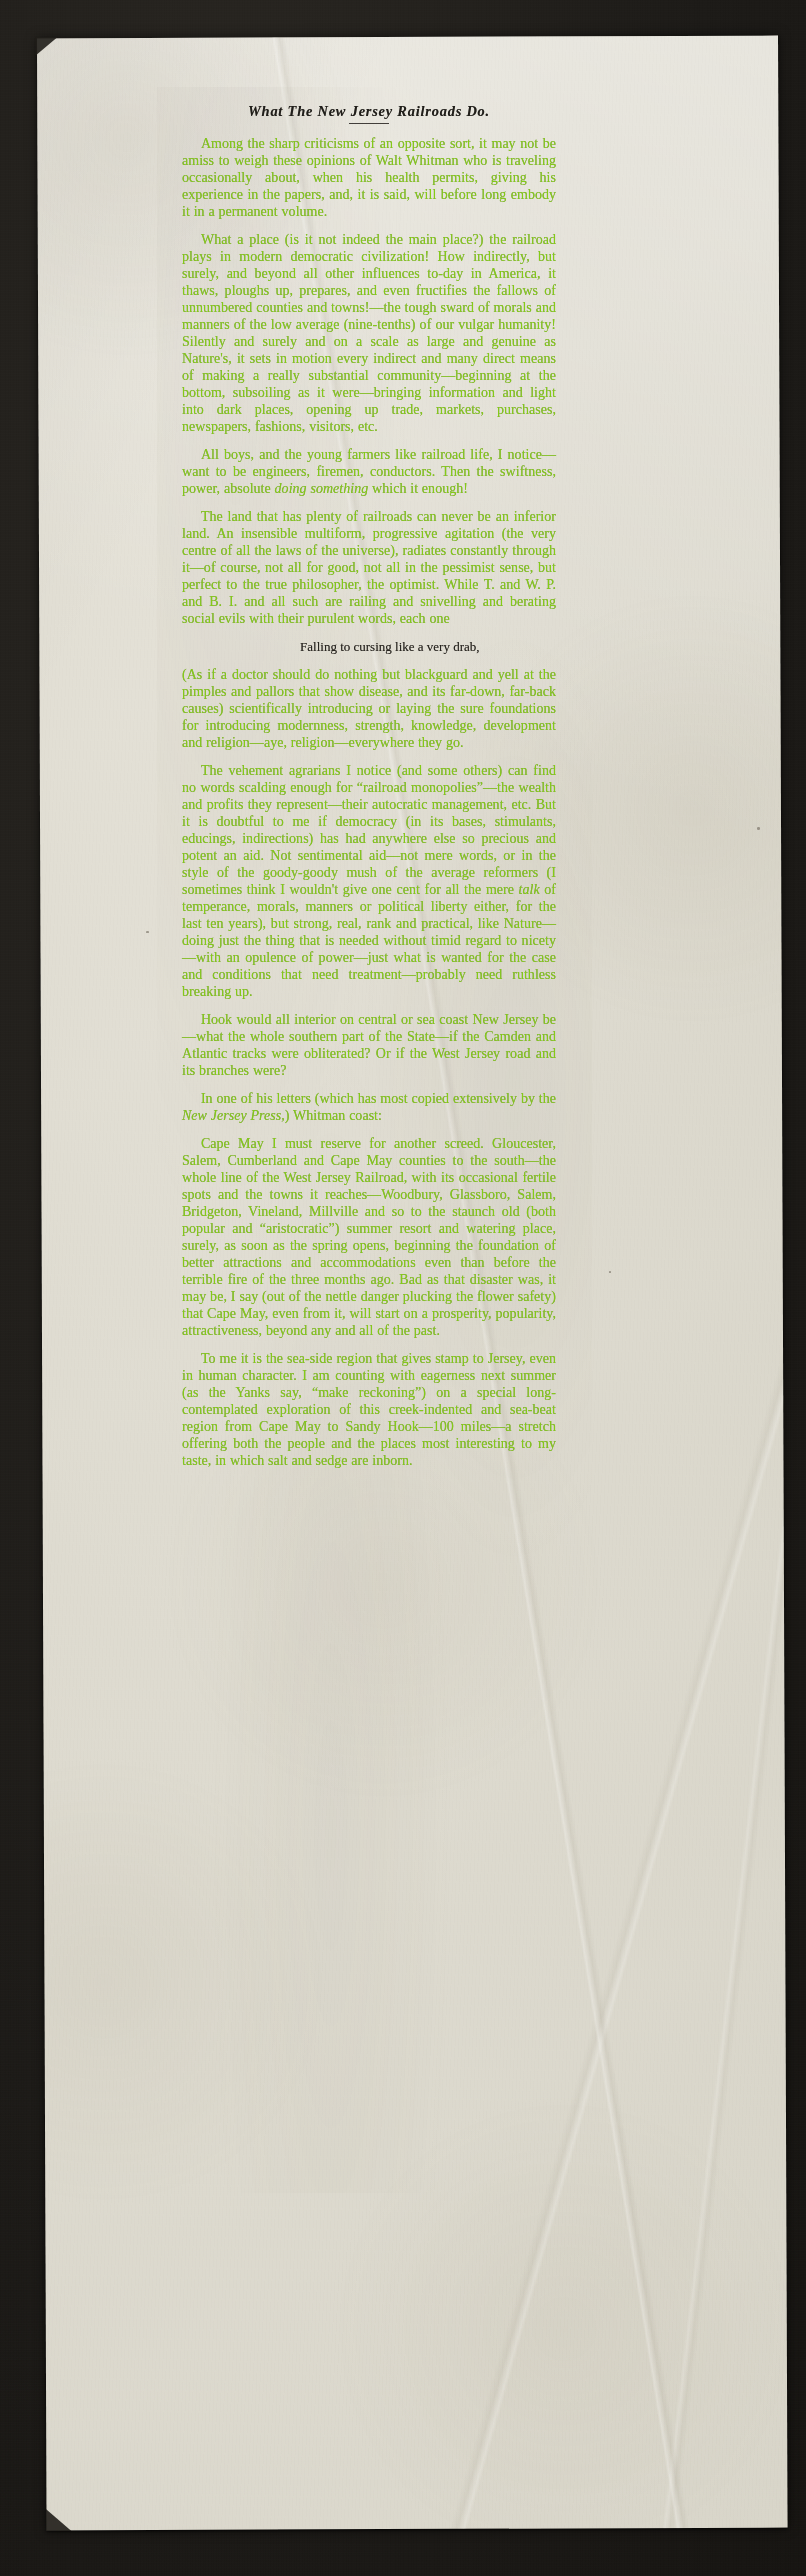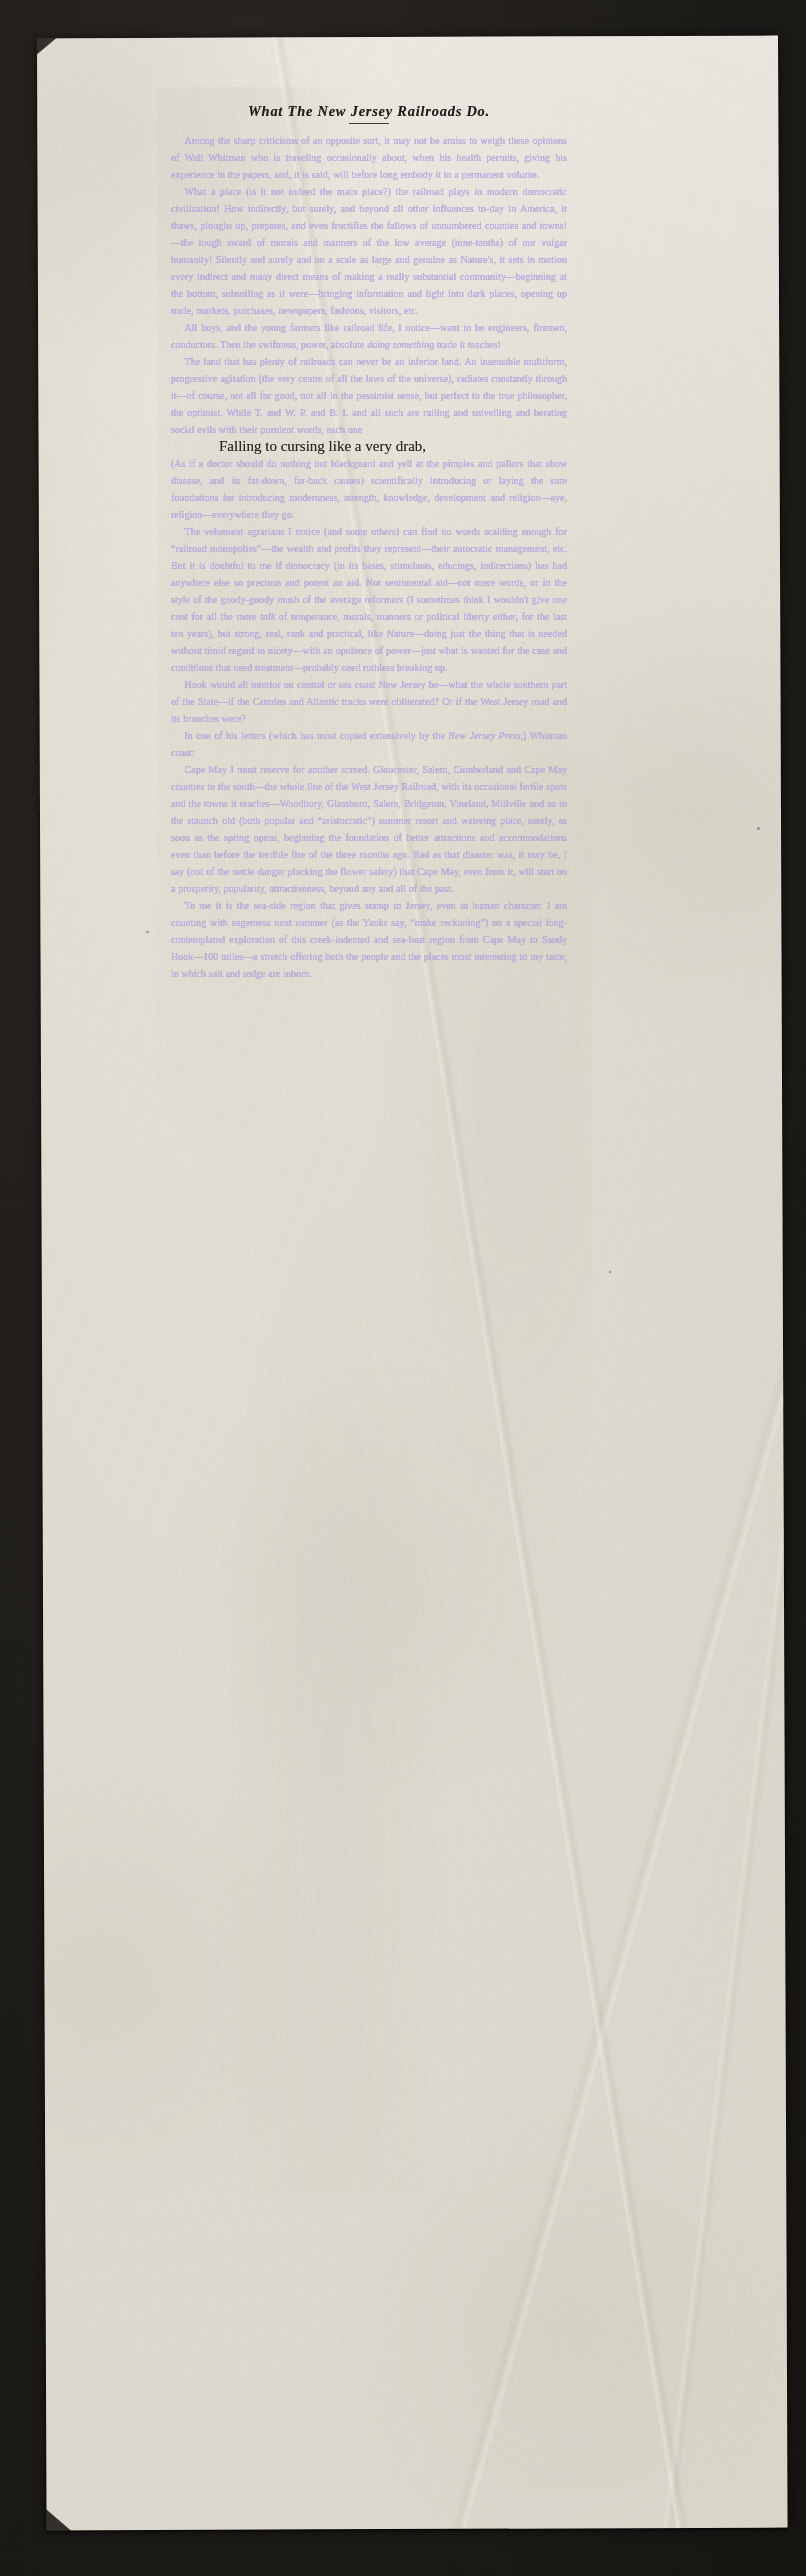--- a/index.html
+++ b/index.html
@@ -114,38 +114,38 @@
   }
   .rule {
     width: 40px;
     height: 1.7px;
     background: #2a2723;
     margin: 2.6px auto 7.8px auto;
     opacity: .88;
   }
 
   p.body {
-    margin: 0;
-    font-size: 10px;
+    margin: 11px;
+    font-size: 14px;
     line-height: 17px;
     text-align: justify;
     text-indent: 1.35em;
     letter-spacing: .002em;
     word-spacing: .02em;
-    color: #c4b5fd;
+    color: #84cc16;
     text-shadow: 0 0 0.5px rgba(35,32,26,.45);
     hyphens: manual;
   }
   p.body.noindent { text-indent: 0; }
 
   .verse {
     margin: 0;
-    font-size: 15px;
+    font-size: 13px;
     line-height: 17px;
-    text-align: left;
+    text-align: center;
     padding-left: 3.2em;
     color: #27241f;
     text-shadow: 0 0 0.5px rgba(35,32,26,.45);
   }
 
   em { font-style: italic; }
 
   
   #inkwash{
     position:absolute;
@@ -180,21 +180,21 @@
 <div id="column">
 
   <h1 class="title">What The New Jersey Railroads Do.</h1>
   <div class="rule"></div>
 
   <p class="body">Among the sharp criticisms of an opposite sort, it may not be amiss to weigh these opinions of Walt Whitman who is traveling occasionally about, when his health permits, giving his experience in the papers, and, it is said, will before long embody it in a permanent volume.</p>
 
   <p class="body">What a place (is it not indeed the main place?) the railroad plays in modern democratic civilization! How indirectly, but surely, and beyond all other influences to-day in America, it thaws, ploughs up, prepares, and even fructifies the fallows of unnumbered counties and towns!—the tough sward of morals and manners of the low average (nine-tenths) of our vulgar humanity! Silently and surely and on a scale as large and genuine as Nature's, it sets in motion every indirect and many direct means of making a really substantial community—beginning at the bottom, subsoiling as it were—bringing information and light into dark places, opening up trade, markets, purchases, newspapers, fashions, visitors, etc.</p>
 
   <p class="body">
-    <span>All boys, and the young farmers like railroad life, I notice—want to be engineers, firemen, conductors. Then the swiftness, power, absolute </span><em>doing something</em><span> trade it teaches!</span>
+    <span>All boys, and the young farmers like railroad life, I notice—want to be engineers, firemen, conductors. Then the swiftness, power, absolute </span><em>doing something</em><span> which it enough!</span>
   </p>
 
   <p class="body">The land that has plenty of railroads can never be an inferior land. An insensible multiform, progressive agitation (the very centre of all the laws of the universe), radiates constantly through it—of course, not all for good, not all in the pessimist sense, but perfect to the true philosopher, the optimist. While T. and W. P. and B. I. and all such are railing and snivelling and berating social evils with their purulent words, each one</p>
 
   <p class="verse">Falling to cursing like a very drab,</p>
 
   <p class="body noindent">(As if a doctor should do nothing but blackguard and yell at the pimples and pallors that show disease, and its far-down, far-back causes) scientifically introducing or laying the sure foundations for introducing modernness, strength, knowledge, development and religion—aye, religion—everywhere they go.</p>
 
   <p class="body">
     <span>The vehement agrarians I notice (and some others) can find no words scalding enough for “railroad monopolies”—the wealth and profits they represent—their autocratic management, etc. But it is doubtful to me if democracy (in its bases, stimulants, educings, indirections) has had anywhere else so precious and potent an aid. Not sentimental aid—not mere words, or in the style of the goody-goody mush of the average reformers (I sometimes think I wouldn't give one cent for all the mere </span><em>talk</em><span> of temperance, morals, manners or political liberty either, for the last ten years), but strong, real, rank and practical, like Nature—doing just the thing that is needed without timid regard to nicety—with an opulence of power—just what is wanted for the case and conditions that need treatment—probably need ruthless breaking up.</span>

